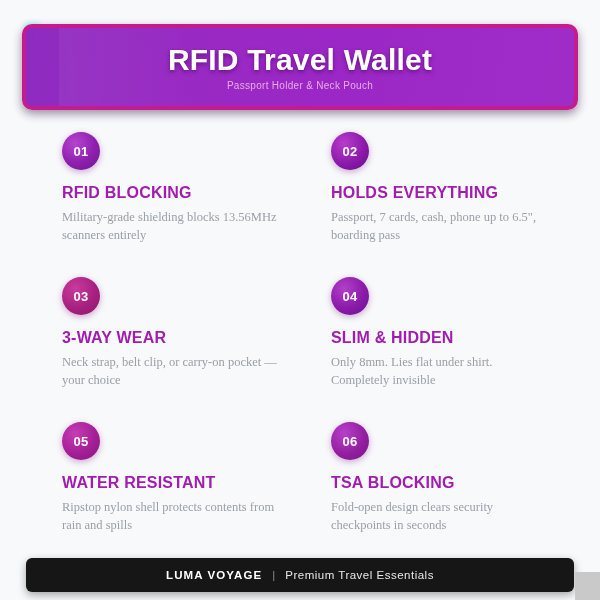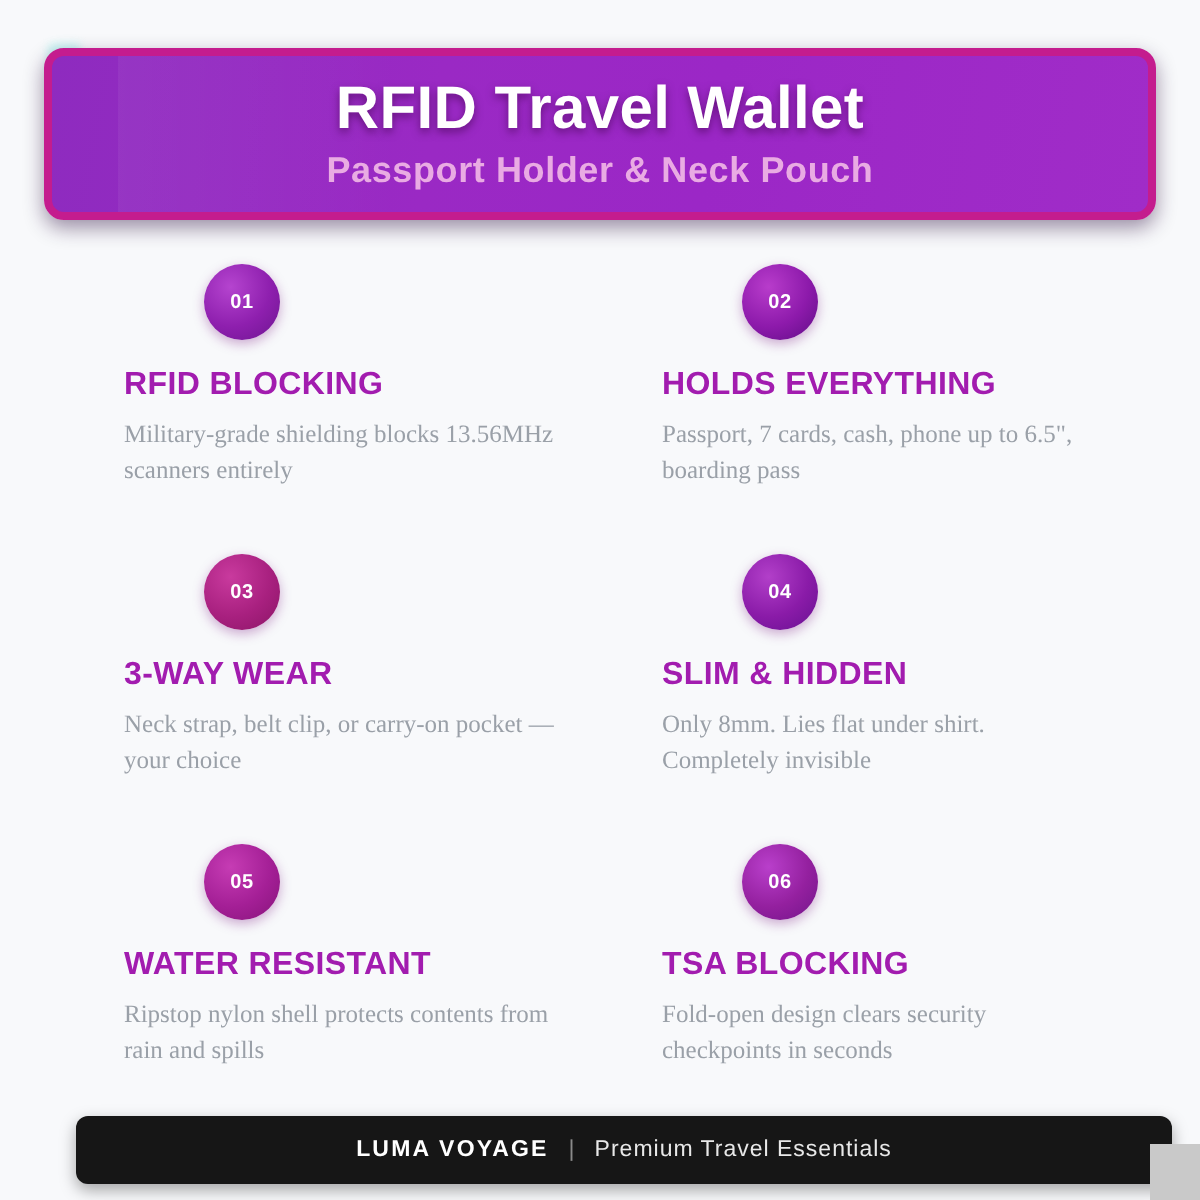--- a/index.html
+++ b/index.html
@@ -64,22 +64,22 @@
     color: #ffffff;
     font-size: 30px;
     font-weight: bold;
     letter-spacing: .2px;
     text-shadow: 0 2px 4px rgba(60,0,70,.55);
     white-space: nowrap;
     text-align: right;
   }
   .subtitle {
     color: #f0b7e6;
-    font-size: 18px;
-    font-weight: bold;
+    font-size: 10px;
+    font-weight: normal;
     letter-spacing: .3px;
     white-space: nowrap;
     opacity: .92;
   }
 
   
   .cyan-speck {
     position: absolute;
     left: 24px;
     top: 22px;
@@ -109,26 +109,25 @@
     position: relative;
   }
   .badge {
     width: 38px;
     height: 38px;
     border-radius: 50%;
     display: flex;
     align-items: center;
     justify-content: center;
     color: #ffffff;
-    font-size: 10px;
+    font-size: 13px;
     font-weight: bold;
     letter-spacing: .3px;
     box-shadow: 0 2px 6px rgba(120, 20, 130, .35);
     margin-bottom: 14px;
-    margin-left: 40px;
   }
   .b1 { background: radial-gradient(circle at 35% 30%, #b544cf 0%, #8e1fae 55%, #6d1590 100%); }
   .b2 { background: radial-gradient(circle at 35% 30%, #b83ccb 0%, #8d1aab 55%, #5f0d85 100%); }
   .b3 { background: radial-gradient(circle at 35% 30%, #c93a9e 0%, #a8207f 55%, #8b1566 100%); }
   .b4 { background: radial-gradient(circle at 35% 30%, #b23fc9 0%, #8a1ba8 55%, #671091 100%); }
   .b5 { background: radial-gradient(circle at 35% 30%, #c63cb4 0%, #a41f96 55%, #86147a 100%); }
   .b6 { background: radial-gradient(circle at 35% 30%, #b93fcb 0%, #94209f 55%, #72158a 100%); text-align: right; }
 
   .f-title {
     color: #a21caf;
@@ -154,21 +153,20 @@
     width: 548px;
     height: 34px;
     background: #161616;
     border-radius: 6px;
     display: flex;
     align-items: center;
     justify-content: center;
     gap: 10px;
     box-shadow: 0 3px 8px rgba(0,0,0,.35);
     overflow: hidden;
-    margin-left: 12px;
   }
   .f-brand {
     color: #ffffff;
     font-size: 11.5px;
     font-weight: bold;
     letter-spacing: 1.1px;
   }
   .f-sep {
     color: #8a8a8a;
     font-size: 11.5px;

